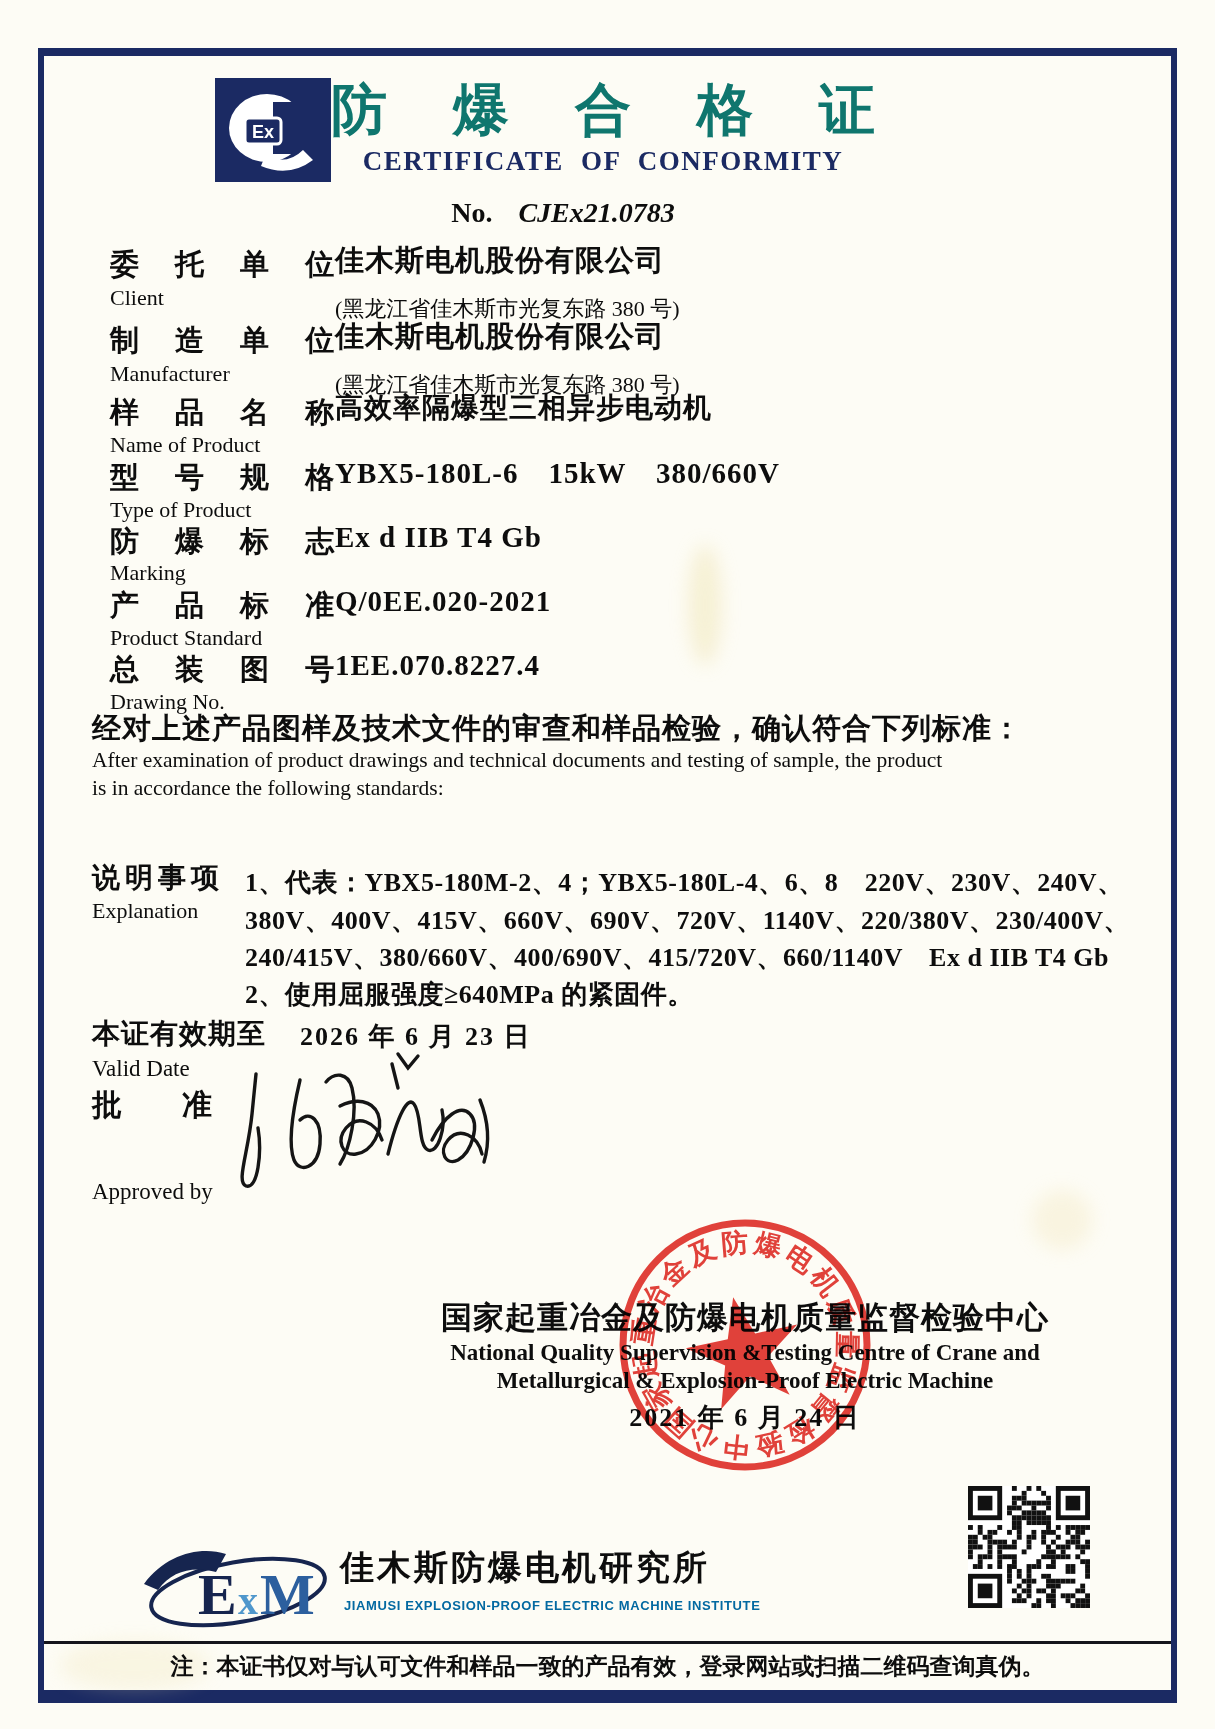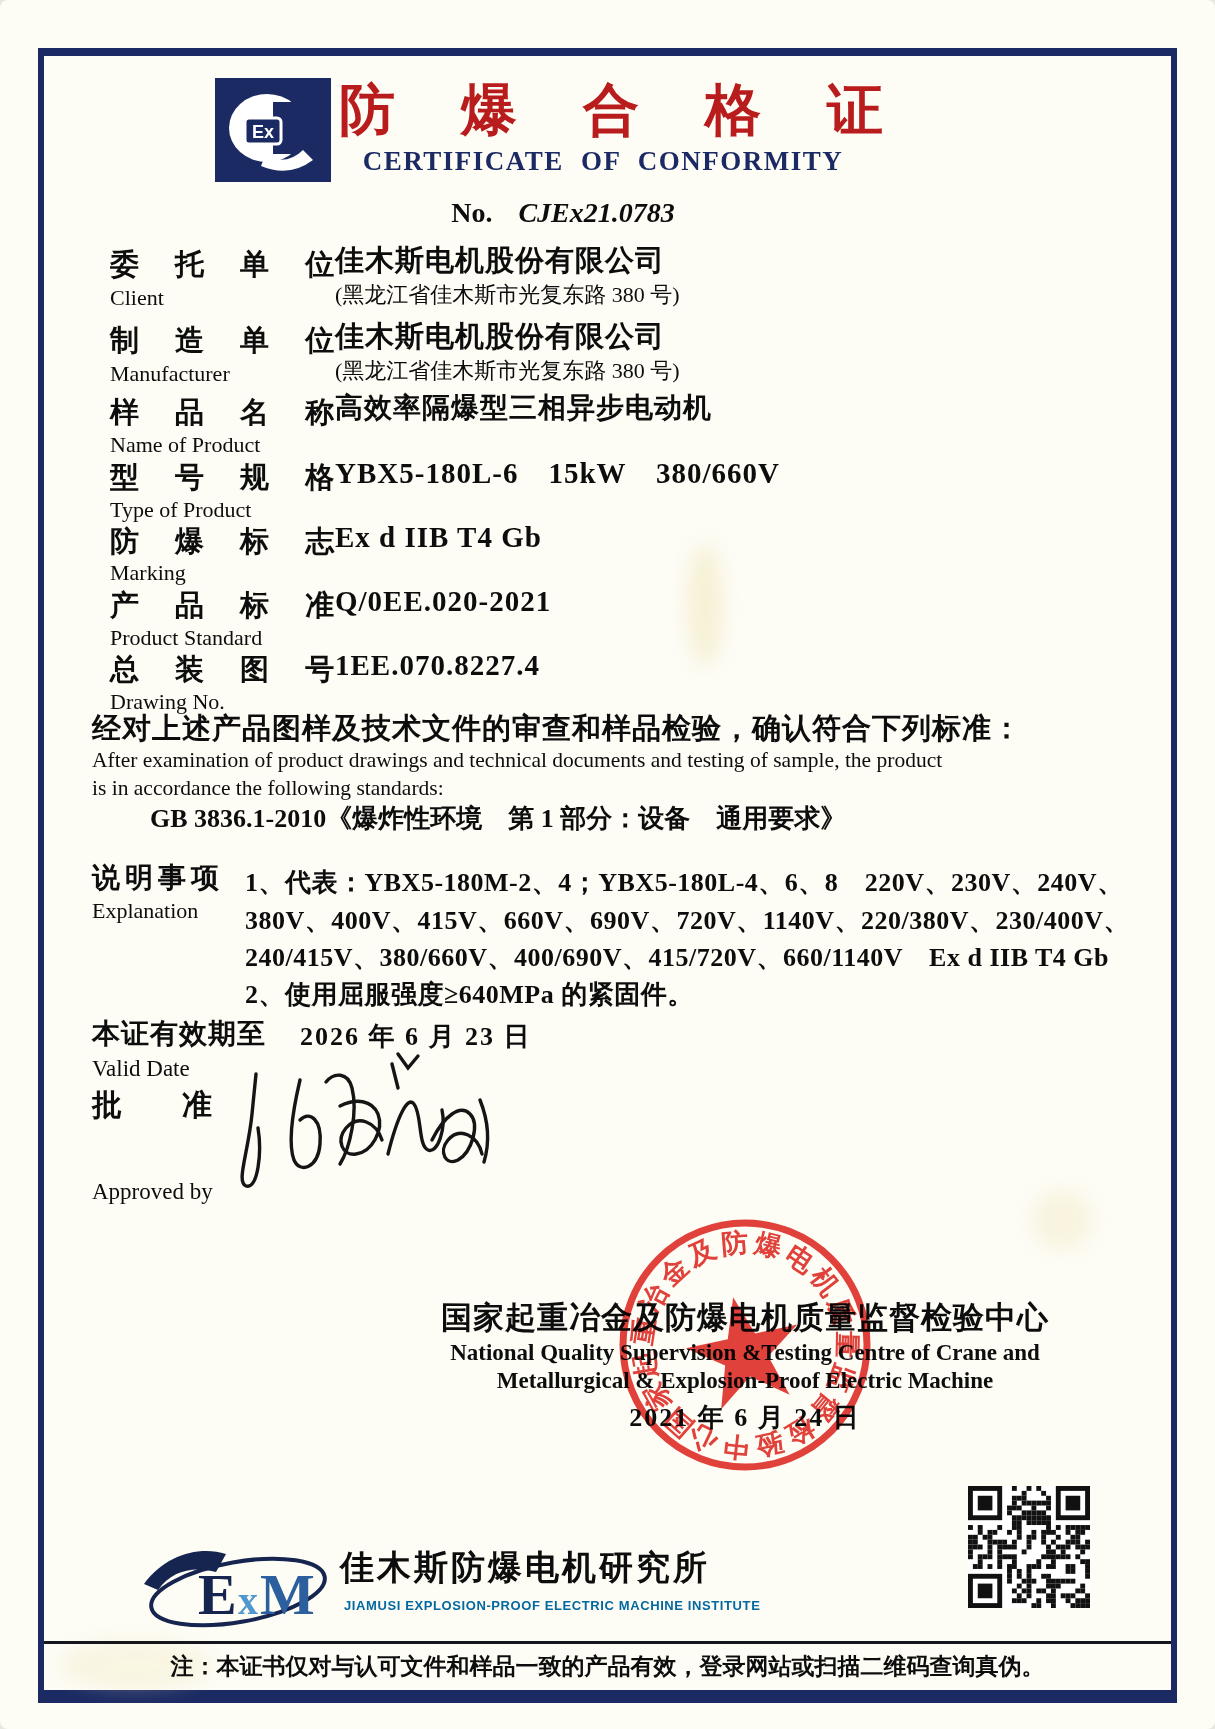--- a/index.html
+++ b/index.html
@@ -1,38 +1,38 @@
 <!DOCTYPE html>
 <html><head>
 <meta charset="utf-8">
 <style>
   html,body{margin:0;padding:0;background:#e9e7de;}
   .page{position:relative;width:1215px;height:1729px;background:#fdfcf5;overflow:hidden;
-        font-family:"Liberation Serif","DejaVu Serif",serif;color:#0d0d0d;border-radius:8px;}
+        font-family:"Liberation Serif","DejaVu Serif",serif;color:#0d0d0d;}
   .abs{position:absolute;}
   .frame{position:absolute;left:38px;top:48px;right:38px;bottom:26px;
          border:6px solid #1b2a63;border-top-width:8px;border-bottom-width:13px;}
   .smudge{position:absolute;border-radius:50%;filter:blur(9px);pointer-events:none;}
   .s1{left:688px;top:545px;width:34px;height:120px;background:rgba(233,214,140,.30);}
   .s2{left:1032px;top:1190px;width:60px;height:60px;background:rgba(236,220,150,.22);}
   .s3{left:60px;top:1640px;width:150px;height:50px;background:rgba(240,228,170,.25);}
 
   
-  .title-cn{left:56px;width:1110px;top:82px;text-align:center;color:#b91c1c;
+  .title-cn{left:48px;width:1110px;top:82px;text-align:center;color:#0f766e;
             font:700 56px/1 "Liberation Serif",serif;letter-spacing:26px;text-indent:26px;}
   .title-en{left:48px;width:1110px;top:148px;text-align:center;color:#1b2a63;
             font:700 27px/1 "Liberation Serif",serif;letter-spacing:1.5px;word-spacing:9px;}
   .cert-no{left:48px;width:1030px;top:199px;text-align:center;font:700 28px/1 "Liberation Serif",serif;}
   .cert-no .num{margin-left:26px;font-style:italic;}
 
   
   .lab-cn{position:absolute;left:110px;font:700 29px/1 "Liberation Sans","DejaVu Sans",sans-serif;letter-spacing:14px;white-space:nowrap;}
   .lab-en{position:absolute;left:110px;font:400 22px/1 "Liberation Serif",serif;white-space:nowrap;}
   .val{position:absolute;left:335px;font:700 29px/1 "Liberation Serif",serif;letter-spacing:1px;white-space:nowrap;}
-  .val2{position:absolute;left:335px;font:400 22px/1 "Liberation Serif",serif;white-space:nowrap;}
+  .val2{position:absolute;left:335px;font:400 22px/1 "Liberation Serif",serif;white-space:nowrap;margin-top:14px;}
 
   .stmt-cn{left:92px;top:714px;font:700 29px/1 "Liberation Serif",serif;letter-spacing:1px;white-space:nowrap;}
   .stmt-en{left:92px;font:400 21.5px/1 "Liberation Serif",serif;white-space:nowrap;}
   .std{position:absolute;left:150px;font:600 26px/1 "Liberation Serif",serif;white-space:nowrap;}
   .expl-line{position:absolute;left:245px;font:600 26px/1 "Liberation Serif",serif;letter-spacing:.5px;white-space:nowrap;}
 
   .valid-cn{left:92px;top:1020px;font:700 28px/1 "Liberation Sans","DejaVu Sans",sans-serif;letter-spacing:1px;}
   .valid-en{left:92px;top:1057px;font:400 23px/1 "Liberation Serif",serif;}
   .valid-val{left:300px;top:1024px;font:600 26px/1 "Liberation Serif",serif;letter-spacing:2px;}
   .appr-cn{left:92px;top:1090px;font:700 30px/1 "Liberation Sans","DejaVu Sans",sans-serif;}
@@ -108,21 +108,20 @@
   <div class="lab-en" style="top:627px">Product Standard</div>
   <div class="val" style="top:587px">Q/0EE.020-2021</div>
 
   <div class="lab-cn" style="top:655px">总 装 图 号</div>
   <div class="lab-en" style="top:691px">Drawing No.</div>
   <div class="val" style="top:651px">1EE.070.8227.4</div>
 
   <div class="abs stmt-en" style="top:750px">After examination of product drawings and technical documents and testing of sample, the product</div>
   <div class="abs stmt-cn">经对上述产品图样及技术文件的审查和样品检验，确认符合下列标准：</div>
   <div class="abs stmt-en" style="top:778px">is in accordance the following standards:</div>
-  <div class="std" style="top:806px">GB 3836.1-2010《爆炸性环境　第 1 部分：设备　通用要求》</div>
 
   <div class="lab-cn" style="top:864px;left:92px;letter-spacing:5px;font-size:28px">说明事项</div>
   <div class="lab-en" style="top:900px;left:92px">Explanation</div>
   <div class="expl-line" style="top:870px">1、代表：YBX5-180M-2、4；YBX5-180L-4、6、8　220V、230V、240V、</div>
   <div class="expl-line" style="top:908px">380V、400V、415V、660V、690V、720V、1140V、220/380V、230/400V、</div>
   <div class="expl-line" style="top:945px">240/415V、380/660V、400/690V、415/720V、660/1140V　Ex d IIB T4 Gb</div>
   <div class="expl-line" style="top:982px">2、使用屈服强度≥640MPa 的紧固件。</div>
 
   <div class="abs valid-cn">本证有效期至</div>
   <div class="abs valid-en">Valid Date</div>

